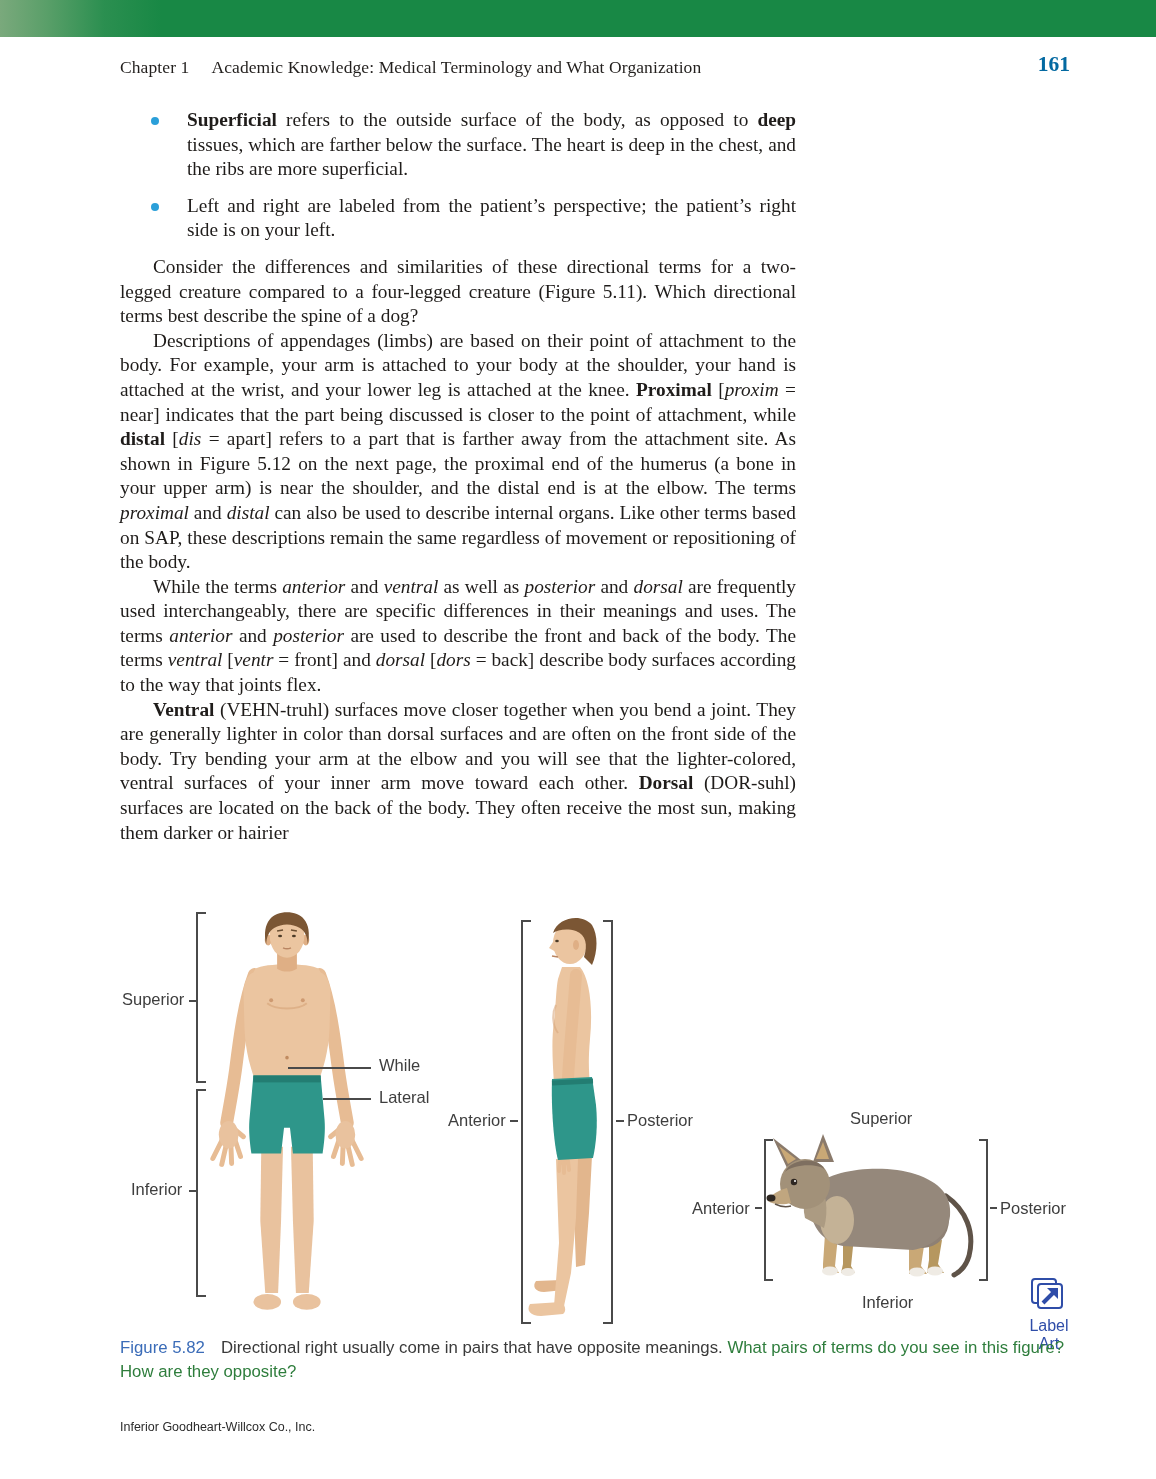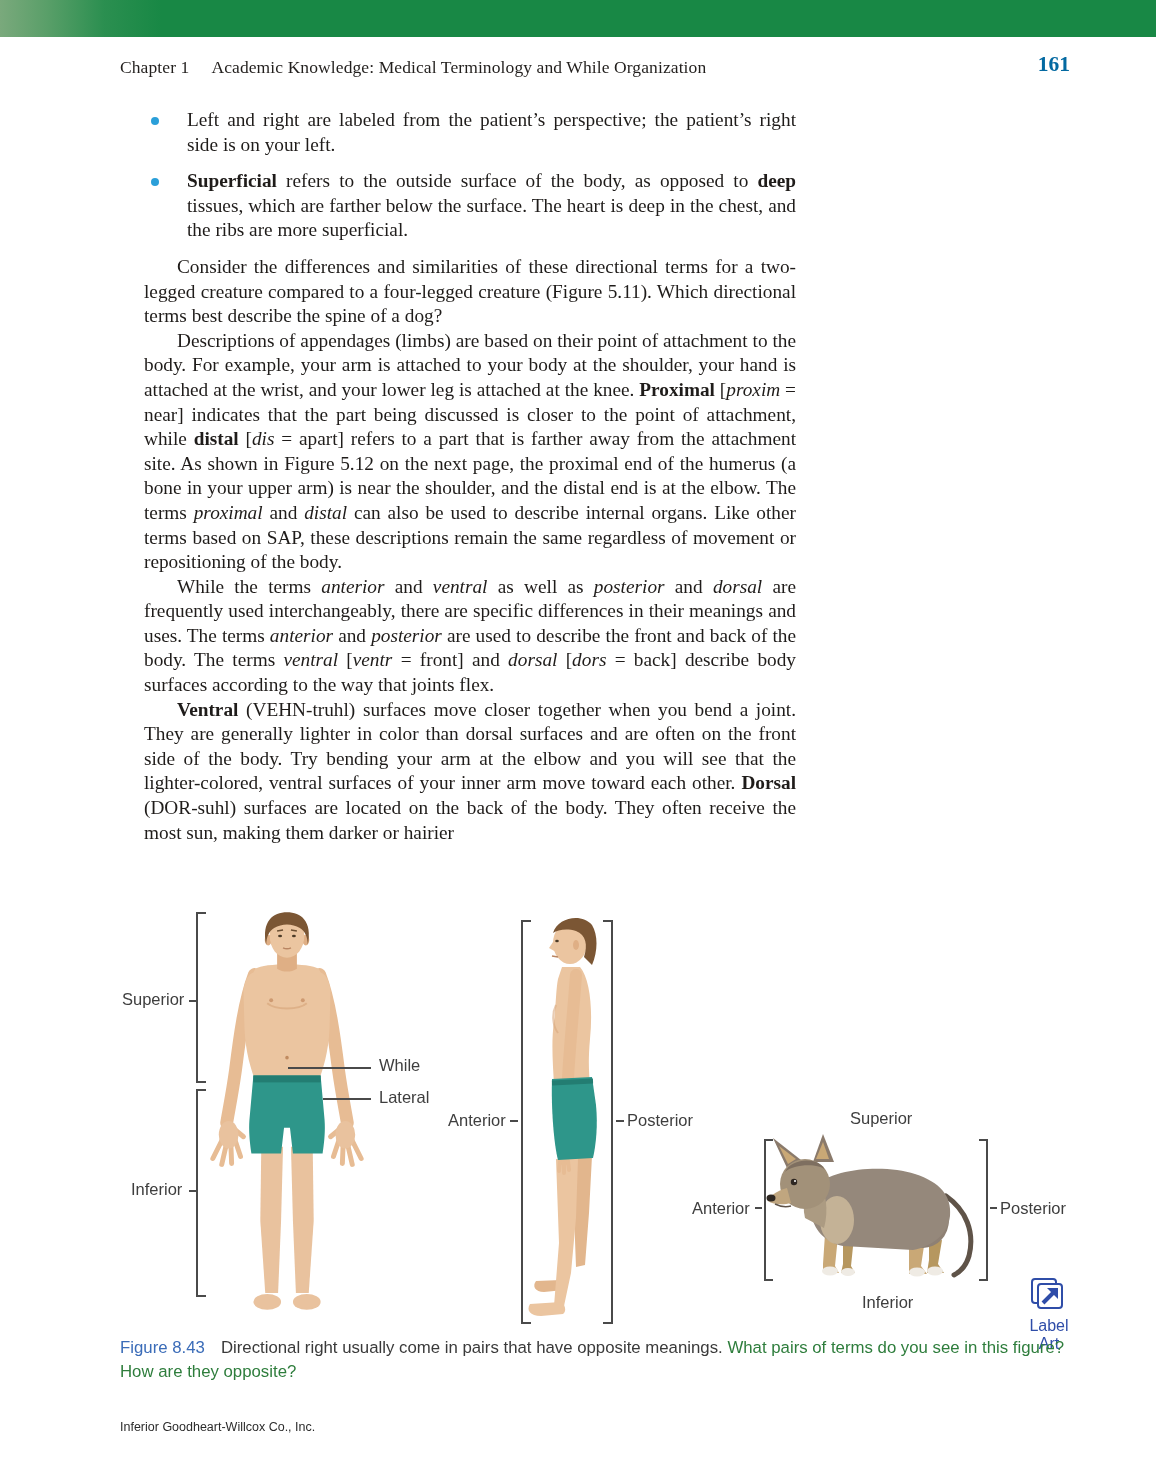--- a/index.html
+++ b/index.html
@@ -26,21 +26,21 @@
   .text-col {
     position:absolute; top:108px; left:120px; width:676px;
     font-size:19.3px; line-height:24.6px; text-align:justify;
   }
   .bullet { position:relative; padding-left:67px; margin-bottom:12px; }
   .bullet:last-of-type { margin-bottom:6px; }
   .bullet .dot {
     position:absolute; left:31px; top:9px; width:8px; height:8px;
     border-radius:50%; background:#2b9fd9;
   }
-  .para { text-indent:33px;margin-left:24px; }
+  .para { text-indent:33px; }
   
   .fig-label {
     position:absolute; font-family:"Liberation Sans", sans-serif;
     font-size:16.5px; color:#3e3e3e; white-space:nowrap;
   }
   .ln { position:absolute; background:#4a4a4a; }
   
   .caption {
     position:absolute; top:1336px; left:120px; width:960px;
     font-family:"Liberation Sans", sans-serif; font-size:16.8px; line-height:24px;
@@ -57,32 +57,32 @@
   .label-art .la-text {
     font-family:"Liberation Sans", sans-serif; font-size:16px; color:#2f4da8; display:block; margin-top:1px;
   }
   .illus { position:absolute; }
 </style>
 </head>
 <body>
 
 <div class="green-bar"></div>
 <div class="running-head">
-  <span class="chapter">Chapter 1</span><span>Academic Knowledge: Medical Terminology and While Organization</span>
+  <span class="chapter">Chapter 1</span><span>Academic Knowledge: Medical Terminology and What Organization</span>
 </div>
 <div class="folio">161</div>
 
 <div class="text-col">
   <div class="bullet">
     <span class="dot"></span>
-    <span><span>Left and right are labeled from the patient’s perspective; the patient’s right side is on your left.</span></span>
+    <span><b>Superficial</b><span> refers to the outside surface of the body, as opposed to </span><b>deep</b><span> tissues, which are farther below the surface. The heart is deep in the chest, and the ribs are more superficial.</span></span>
   </div>
   <div class="bullet">
     <span class="dot"></span>
-    <span><b>Superficial</b><span> refers to the outside surface of the body, as opposed to </span><b>deep</b><span> tissues, which are farther below the surface. The heart is deep in the chest, and the ribs are more superficial.</span></span>
+    <span><span>Left and right are labeled from the patient’s perspective; the patient’s right side is on your left.</span></span>
   </div>
   <div class="para"><span>Consider the differences and similarities of these directional terms for a two-legged creature compared to a four-legged creature (Figure 5.11). Which directional terms best describe the spine of a dog?</span></div>
   <div class="para"><span>Descriptions of appendages (limbs) are based on their point of attachment to the body. For example, your arm is attached to your body at the shoulder, your hand is attached at the wrist, and your lower leg is attached at the knee. </span><b>Proximal</b><span> [</span><i>proxim</i><span> = near] indicates that the part being discussed is closer to the point of attachment, while </span><b>distal</b><span> [</span><i>dis</i><span> = apart] refers to a part that is farther away from the attachment site. As shown in Figure 5.12 on the next page, the proximal end of the humerus (a bone in your upper arm) is near the shoulder, and the distal end is at the elbow. The terms </span><i>proximal</i><span> and </span><i>distal</i><span> can also be used to describe internal organs. Like other terms based on SAP, these descriptions remain the same regardless of movement or repositioning of the body.</span></div>
   <div class="para"><span>While the terms </span><i>anterior</i><span> and </span><i>ventral</i><span> as well as </span><i>posterior</i><span> and </span><i>dorsal</i><span> are frequently used interchangeably, there are specific differences in their meanings and uses. The terms </span><i>anterior</i><span> and </span><i>posterior</i><span> are used to describe the front and back of the body. The terms </span><i>ventral</i><span> [</span><i>ventr</i><span> = front] and </span><i>dorsal</i><span> [</span><i>dors</i><span> = back] describe body surfaces according to the way that joints flex.</span></div>
   <div class="para"><b>Ventral</b><span> (VEHN-truhl) surfaces move closer together when you bend a joint. They are generally lighter in color than dorsal surfaces and are often on the front side of the body. Try bending your arm at the elbow and you will see that the lighter-colored, ventral surfaces of your inner arm move toward each other. </span><b>Dorsal</b><span> (DOR-suhl) surfaces are located on the back of the body. They often receive the most sun, making them darker or hairier</span></div>
 </div>
 
 <div class="illus" style="top:906px; left:198px; width:178px; height:416px;">
 <svg width="178" height="416" viewBox="0 0 180 414" xmlns="http://www.w3.org/2000/svg">
 
@@ -239,17 +239,17 @@
       <rect x="3" y="3" width="24" height="24" rx="3" fill="#ffffff" stroke="#2f4da8" stroke-width="2"></rect>
       <rect x="9" y="8" width="24" height="24" rx="3" fill="#ffffff" stroke="#2f4da8" stroke-width="2"></rect>
       <line x1="14" y1="27" x2="24" y2="17" stroke="#2f4da8" stroke-width="4"></line>
       <polygon points="29,12 29,23 18,12" fill="#2f4da8"></polygon>
     </svg>
   </span>
   <span class="la-text">Label Art</span>
 </div>
 
 <div class="caption">
-  <span class="fig-num">Figure 8.43</span><span>Directional right usually come in pairs that have opposite meanings.</span>
+  <span class="fig-num">Figure 5.82</span><span>Directional right usually come in pairs that have opposite meanings.</span>
   <span class="question">What pairs of terms do you see in this figure? How are they opposite?</span>
 </div>
 
 <div class="copyright">Inferior Goodheart-Willcox Co., Inc.</div>
 
 </body></html>

